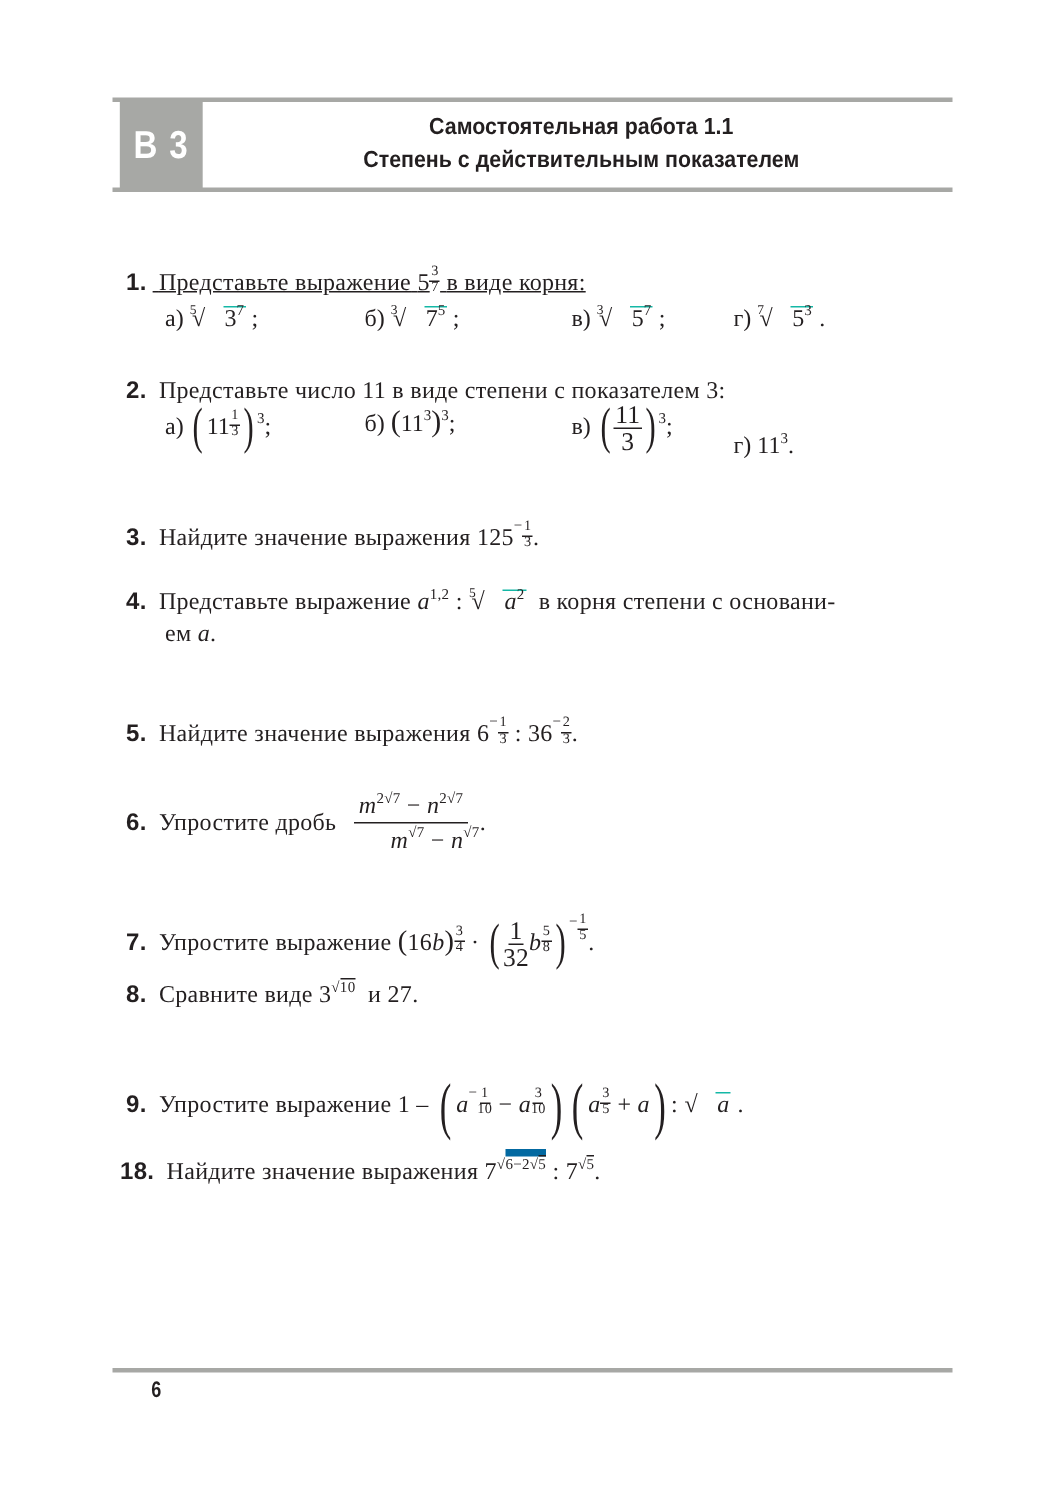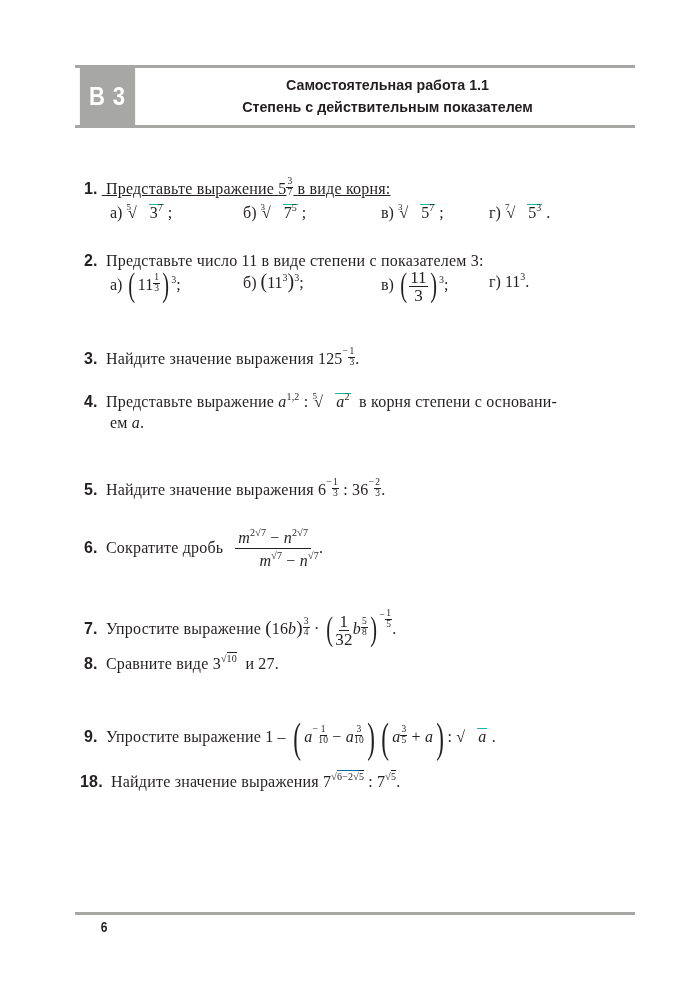--- a/index.html
+++ b/index.html
@@ -90,21 +90,21 @@
   <span>б)</span>
   <span><span style="font-size:20px;">(</span>11<sup>3</sup><span style="font-size:20px;">)</span><sup>3</sup>;</span>
 </div>
 <div class="opt" style="left:381px; top:268px;">
   <span>в)</span>
   <span><span class="big-paren">(</span><span class="frac mid">
         <span class="n">11</span>
         <span>3</span>
       </span><span class="big-paren">)</span><sup>3</sup>;</span>
 </div>
-<div class="opt" style="left:489px; top:273px;">
+<div class="opt" style="left:489px; top:289px;">
   <span>г)</span>
   <span>11<sup>3</sup>.</span>
 </div>
 
 <div class="task" style="top:341px;">
   <span class="num">3.</span>
   <span>Найдите значение выражения</span>
   <span>125<span style="font-size:10px; vertical-align:10px;">−</span><span class="sfrac">
         <span class="n">1</span>
         <span>3</span>
@@ -128,21 +128,21 @@
         <span class="n">1</span>
         <span>3</span>
       </span> : 36<span style="font-size:10px; vertical-align:10px;">−</span><span class="sfrac">
         <span class="n">2</span>
         <span>3</span>
       </span>.</span>
 </div>
 
 <div class="task" style="top:530px;">
   <span class="num">6.</span>
-  <span>Сократите дробь</span>
+  <span>Упростите дробь</span>
   <span><span class="frac" style="font-size:16px;text-align:right;">
         <span class="n" style="padding:0 3px 2px;"><i class="v">m</i><sup>2√7</sup> − <i class="v">n</i><sup>2√7</sup></span>
         <span style="padding-top:4px;margin-left:32px;"><i class="v">m</i><sup>√7</sup> − <i class="v">n</i><sup>√7</sup></span>
       </span>.</span>
 </div>
 
 <div class="task" style="top:605px;">
   <span class="num">7.</span>
   <span>Упростите выражение</span>
   <span><span style="font-size:19px;">(</span>16<i class="v">b</i><span style="font-size:19px;">)</span><span class="sfrac">
@@ -178,17 +178,17 @@
         <span>10</span>
       </span><span class="huge-paren">)</span><span class="huge-paren">(</span><i class="v">a</i><span class="sfrac">
         <span class="n">3</span>
         <span>5</span>
       </span> + <i class="v">a</i><span class="huge-paren">)</span>: √<span class="rad"><i class="v">a</i></span> .</span>
 </div>
 
 <div class="task two-digit" style="top:772px;">
   <span class="num">18.</span>
   <span>Найдите значение выражения</span>
-  <span>7<sup>√<span style="border-top:1px solid #0369a1;">6−2√<span style="border-top:1px solid #231f20;">5</span></span></sup> : 7<sup>√<span style="border-top:1px solid #231f20;">5</span></sup>.</span>
+  <span>7<sup>√<span style="border-top:5px solid #0369a1;">6−2√<span style="border-top:1px solid #231f20;">5</span></span></sup> : 7<sup>√<span style="border-top:1px solid #231f20;">5</span></sup>.</span>
 </div>
 
 <div class="page-line"></div>
 <div class="page-num">6</div>
 
 </body></html>

